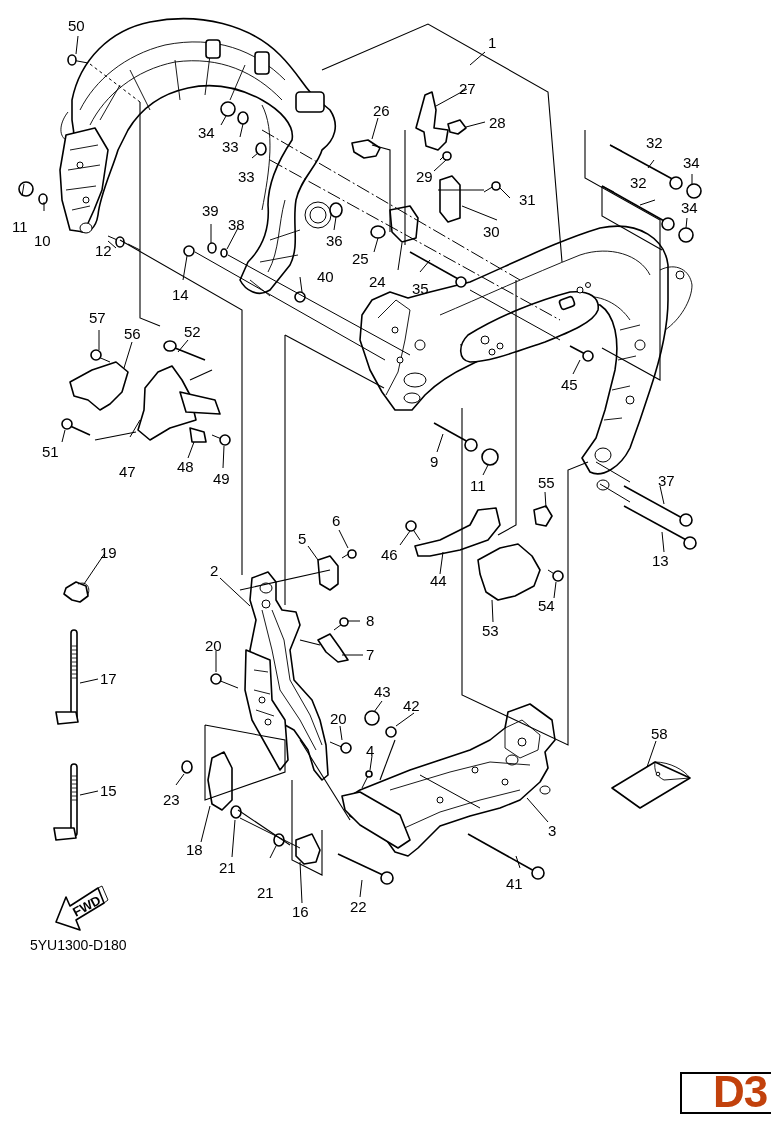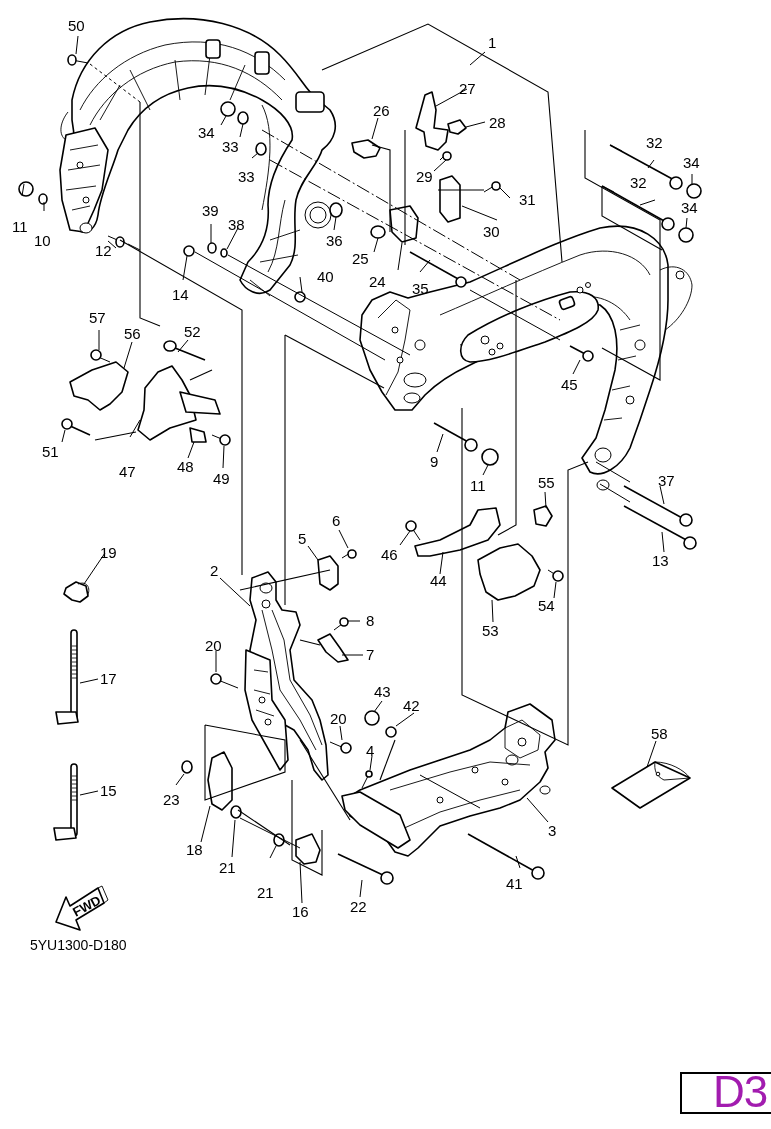--- a/index.html
+++ b/index.html
@@ -14,21 +14,21 @@
   .frame-line { fill: none; stroke: #000; stroke-width: 1.1; }
   .dash { fill: none; stroke: #000; stroke-width: 1; stroke-dasharray: 3 3; }
   .dashdot { fill: none; stroke: #000; stroke-width: 1; stroke-dasharray: 14 3 2 3; }
   .thread { fill: none; stroke: #000; stroke-width: 0.8; }
   .callout { font-family: "Liberation Sans", sans-serif; font-size: 15px; fill: #000; }
   .code-label { font-family: "Liberation Sans", sans-serif; font-size: 14px; fill: #000; }
   .fwd-text { font-family: "Liberation Sans", sans-serif; font-size: 13px; font-weight: bold; fill: #000; }
   .page-box { position: absolute; left: 680px; top: 1072px; width: 100px; height: 42px;
               border: 2px solid #000; box-sizing: border-box; background: #fff; }
   .page-code { position: absolute; left: 713px; top: 1068px; font-family: "Liberation Sans", sans-serif;
-               font-weight: normal; font-size: 44px; line-height: 48px; color: #a21caf; letter-spacing: -1px; }
+               font-weight: bold; font-size: 44px; line-height: 48px; color: #c2410c; letter-spacing: -1px; }
 </style>
 </head>
 <body>
 
 <svg id="diagram" viewBox="0 0 771 1129" xmlns="http://www.w3.org/2000/svg">
 
   <g>
     <path class="part" d="M72,100 C80,60 110,30 150,22 C200,12 250,25 280,55 C300,75 305,90 318,100
       L330,110 C340,125 335,140 322,150 C318,165 300,180 296,200 C292,225 300,245 290,265
       L270,290 C258,298 245,290 240,280 L248,262 C262,248 270,230 268,205

